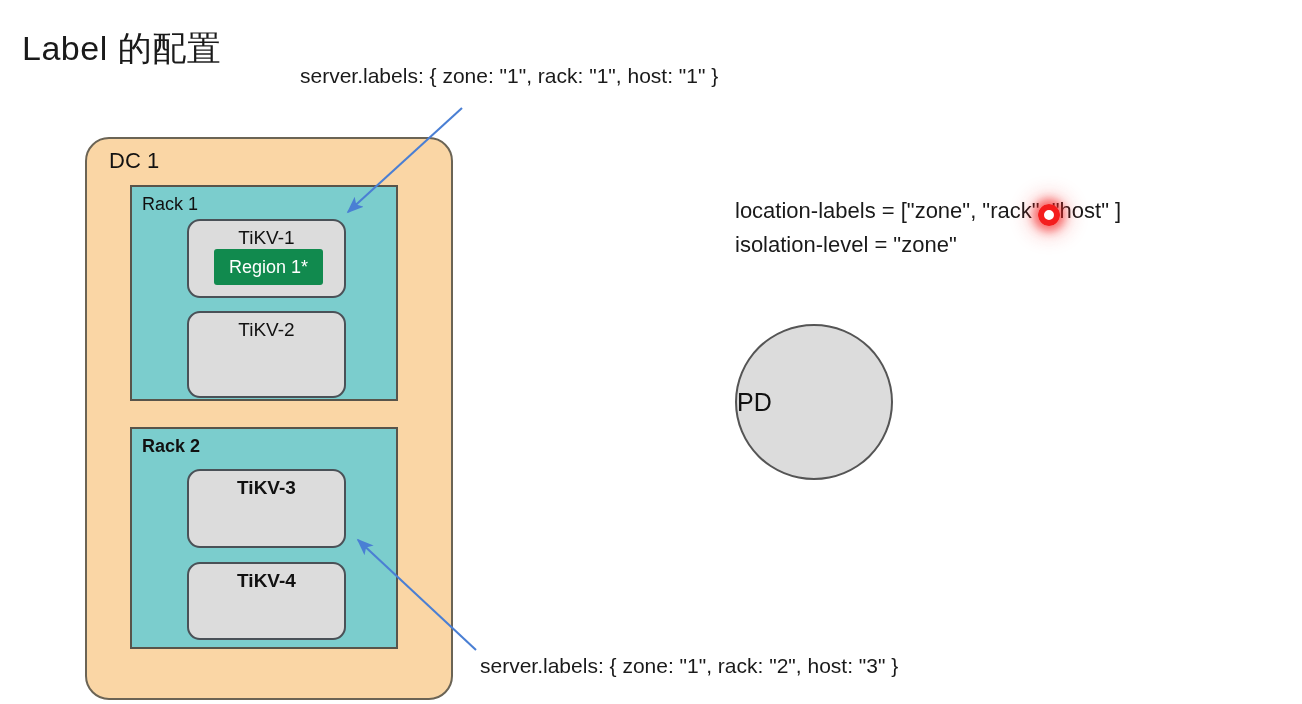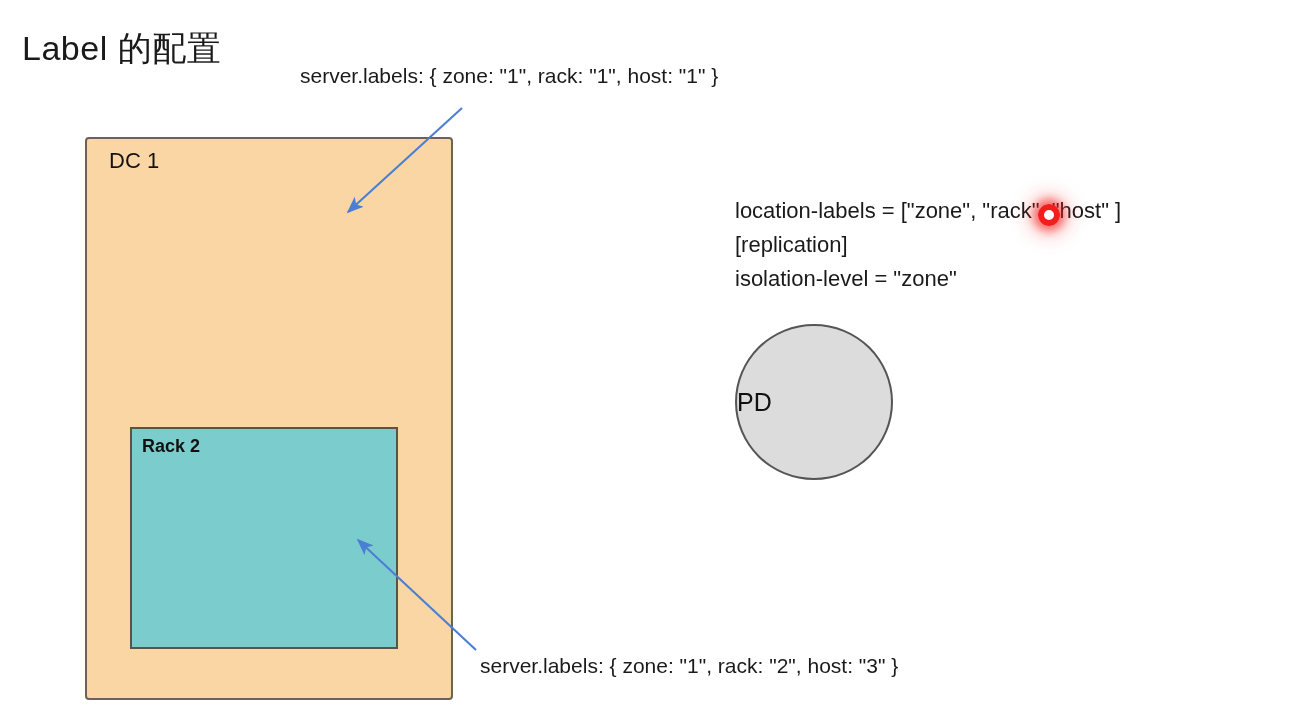--- a/index.html
+++ b/index.html
@@ -71,21 +71,21 @@
 
   
   #dc-container {
     position: absolute;
     left: 85px;
     top: 137px;
     width: 368px;
     height: 563px;
     background: #fad6a5;
     border: 2px solid #6b6455;
-    border-radius: 4px;
+    border-radius: 24px;
     box-sizing: border-box;
   }
   #dc-label {
     position: absolute;
     left: 22px;
     top: 8px;
     font-size: 22px;
     line-height: 28px;
     color: #121212;
   }
@@ -193,33 +193,52 @@
 <body>
 
 <div id="slide-title">Label 的配置</div>
 
 <div id="annotation-top" class="annotation">server.labels: { zone: "1", rack: "1", host: "1" }</div>
 
 <div id="annotation-bottom" class="annotation">server.labels: { zone: "1", rack: "2", host: "3" }</div>
 
 <div id="config-block">
   <span class="cfg-line">location-labels = ["zone", "rack", "host" ]</span>
-  <span class="cfg-line">[replication]</span>
   <span class="cfg-line">isolation-level = "zone"</span>
 </div>
 
 <div id="dc-container">
 
   <div id="dc-label">DC 1</div>
 
+  <div id="rack-1" class="rack">
+    <div class="rack-label">Rack 1</div>
+
+    <div id="tikv-1" class="tikv">
+      <div class="tikv-label">TiKV-1</div>
+      <div id="region-box">
+        <div id="region-label">Region 1*</div>
+      </div>
+    </div>
+
+    <div id="tikv-2" class="tikv">
+      <div class="tikv-label">TiKV-2</div>
+    </div>
+  </div>
 
   <div id="rack-2" class="rack">
     <div class="rack-label">Rack 2</div>
 
-
+    <div id="tikv-3" class="tikv">
+      <div class="tikv-label">TiKV-3</div>
+    </div>
+
+    <div id="tikv-4" class="tikv">
+      <div class="tikv-label">TiKV-4</div>
+    </div>
   </div>
 
 </div>
 
 <div id="pd-circle">
   <div id="pd-label">PD</div>
 </div>
 
 <svg id="arrow-layer" viewBox="0 0 1302 704" xmlns="http://www.w3.org/2000/svg">
   <defs>

